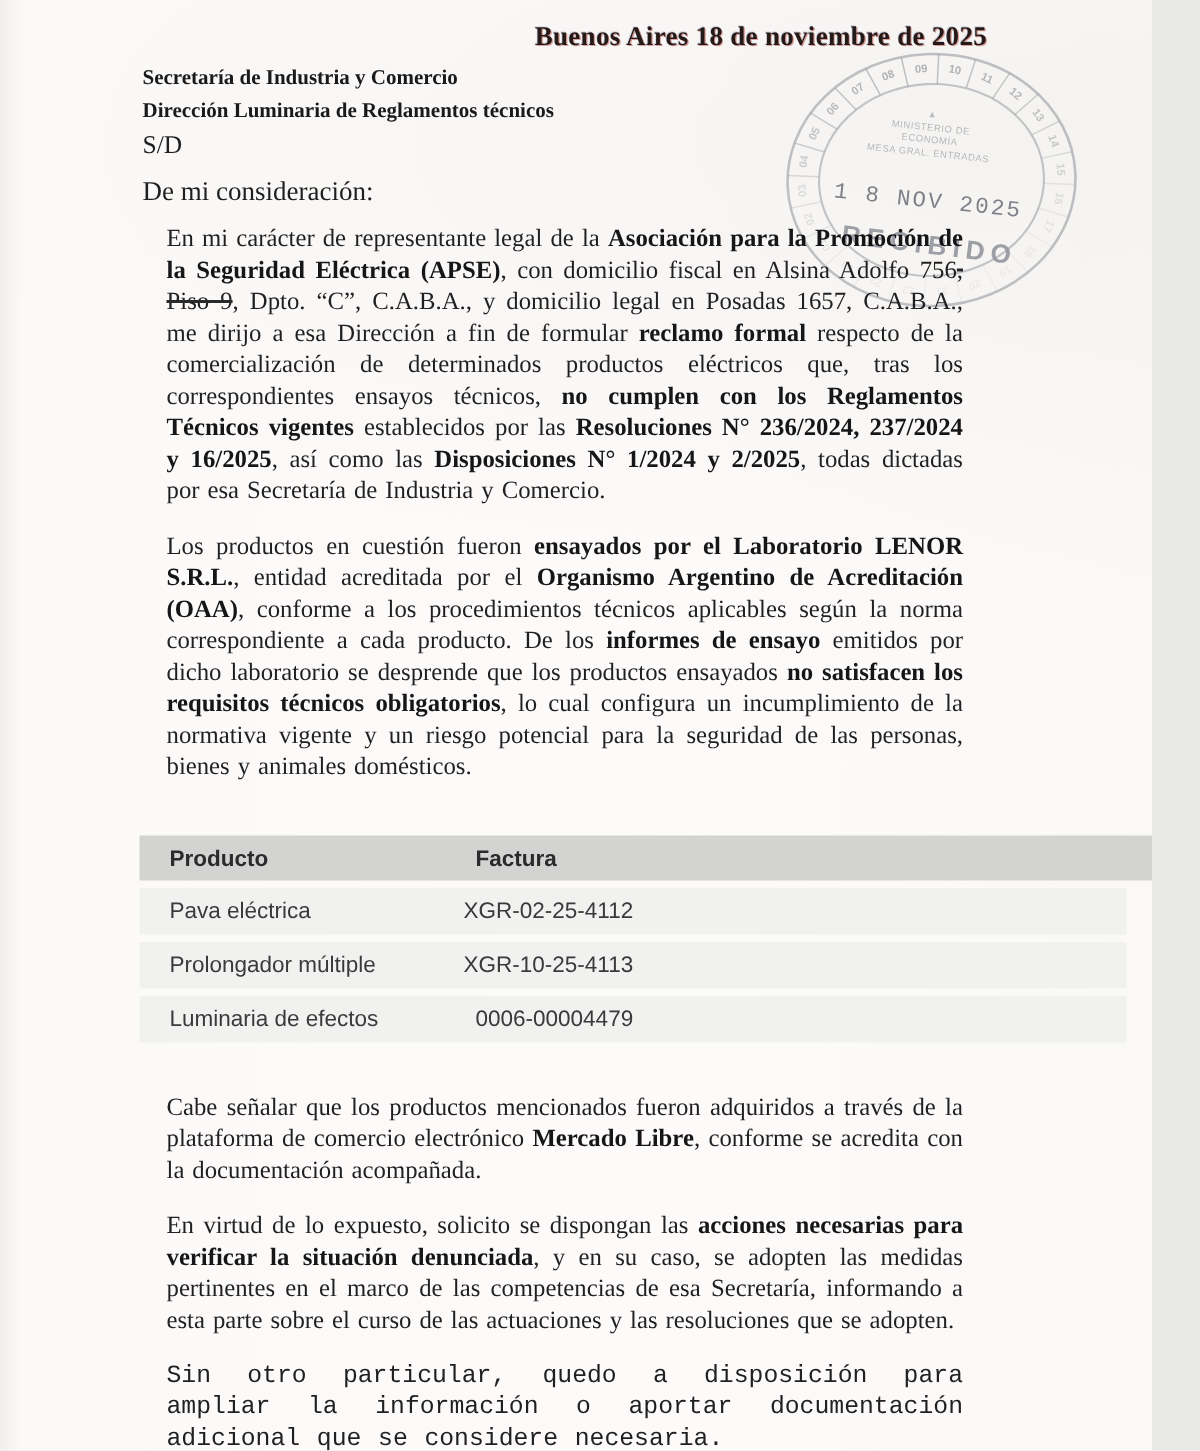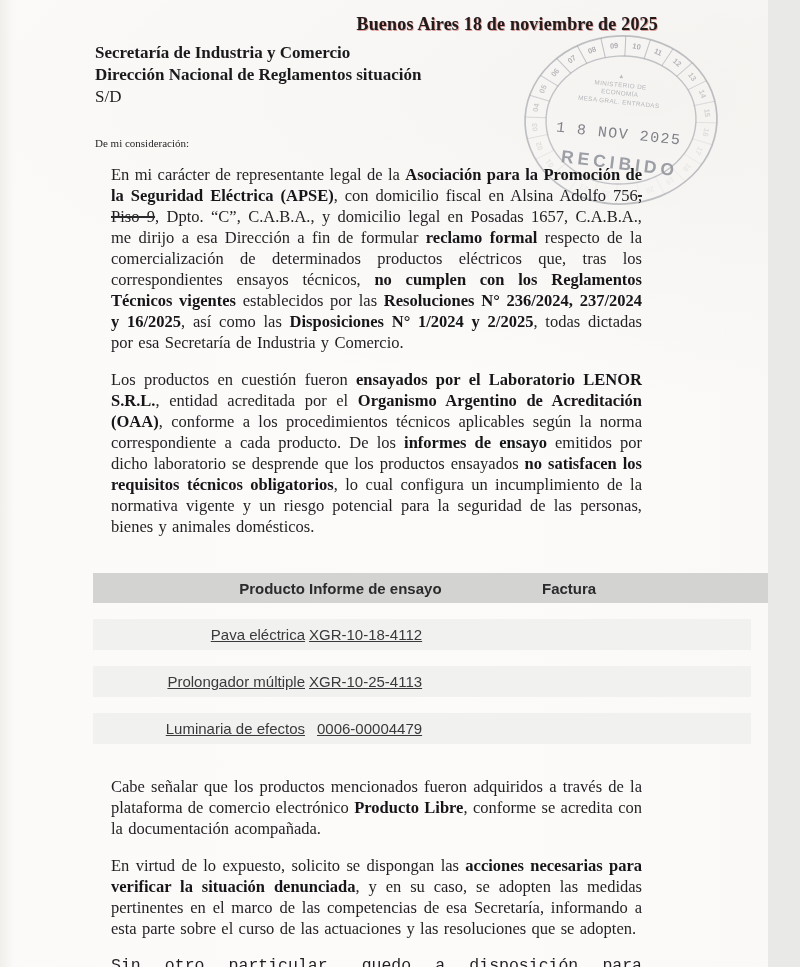--- a/index.html
+++ b/index.html
@@ -34,32 +34,32 @@
     text-align:right;
     font-weight:bold;
     font-size:18px;
     letter-spacing:0.2px;
     color:#241a18;
     text-shadow:0.8px 0.9px 0 rgba(184,38,28,0.42), -0.5px -0.5px 0 rgba(40,50,130,0.18);
   }
   .recipient{
     margin-top:7px;
     font-weight:bold;
-    font-size:17px;
+    font-size:14px;
     line-height:22px;
     color:#1a191c;
   }
   .salutation{
     font-weight:normal;
     font-size:17px;
     line-height:22px;
   }
   .greeting{
-    margin-top:24px;
-    font-size:11px;
+    margin-top:8px;
+    font-size:18px;
     line-height:22px;
   }
   .p{
     margin:16px;
     margin-top:11px;
     font-size:16.5px;
     line-height:21px;
     text-align:justify;
     word-spacing:1.2px;
     color:#201f21;
@@ -89,24 +89,23 @@
     background:var(--table-header-bg);
     font-weight:bold;
     color:#2b2b2d;
   }
   .t-row{
     display:flex;
     width:658px;
     height:31px;
     align-items:center;
     background:var(--table-row-bg);
-    margin-top:16px;
-    text-decoration:underline;
-  }
-  .c1{width:212px;padding-left:8px;text-align:right;}
+    margin-top:5px;
+  }
+  .c1{width:212px;padding-left:20px;}
   .c2{width:225px;padding-left:4px;}
   .c3{flex:1;padding-left:12px;}
 
   
   .stamp{
     position:absolute;
     left:518px; top:28px;
     width:208px; height:188px;
     opacity:0.85;
     mix-blend-mode:multiply;
@@ -148,53 +147,52 @@
 <body>
 
 <div class="page">
 
   <div class="content">
 
     <div class="date-line">Buenos Aires 18 de noviembre de 2025</div>
 
     <div class="recipient">
       <div>Secretaría de Industria y Comercio</div>
-      <div>Dirección Nacional de Reglamentos situación</div>
+      <div>Dirección Luminaria de Reglamentos técnicos</div>
     </div>
 
     <div class="salutation">S/D</div>
 
     <div class="greeting">De mi consideración:</div>
 
     <p class="p" id="para1"><span>En mi carácter de representante legal de la </span><span class="b">Asociación para la Promoción de la Seguridad Eléctrica (APSE)</span><span>, con domicilio fiscal en Alsina Adolfo 756</span><span class="s">, Piso 9</span><span>, Dpto. “C”, C.A.B.A., y domicilio legal en Posadas 1657, C.A.B.A., me dirijo a esa Dirección a fin de formular </span><span class="b">reclamo formal</span><span> respecto de la comercialización de determinados productos eléctricos que, tras los correspondientes ensayos técnicos, </span><span class="b">no cumplen con los Reglamentos Técnicos vigentes</span><span> establecidos por las </span><span class="b">Resoluciones N° 236/2024, 237/2024 y 16/2025</span><span>, así como las </span><span class="b">Disposiciones N° 1/2024 y 2/2025</span><span>, todas dictadas por esa Secretaría de Industria y Comercio.</span></p>
     <p class="p" id="para2"><span>Los productos en cuestión fueron </span><span class="b">ensayados por el Laboratorio LENOR S.R.L.</span><span>, entidad acreditada por el </span><span class="b">Organismo Argentino de Acreditación (OAA)</span><span>, conforme a los procedimientos técnicos aplicables según la norma correspondiente a cada producto. De los </span><span class="b">informes de ensayo</span><span> emitidos por dicho laboratorio se desprende que los productos ensayados </span><span class="b">no satisfacen los requisitos técnicos obligatorios</span><span>, lo cual configura un incumplimiento de la normativa vigente y un riesgo potencial para la seguridad de las personas, bienes y animales domésticos.</span></p>
 
     <div class="doc-table">
       <div class="t-head">
         <div class="c1">Producto</div>
-        <div class="c2">Informe de ensayo</div>
         <div class="c3">Factura</div>
       </div>
       <div id="table-body">
           <div class="t-row">
             <div class="c1">Pava eléctrica</div>
-            <div class="c2">XGR-10-18-4112</div>
+            <div class="c2">XGR-02-25-4112</div>
           </div>
           <div class="t-row">
             <div class="c1">Prolongador múltiple</div>
             <div class="c2">XGR-10-25-4113</div>
           </div>
           <div class="t-row">
             <div class="c1">Luminaria de efectos</div>
             <div class="c3">0006-00004479</div>
           </div>
         </div>
     </div>
 
-    <p class="p" id="para4"><span>Cabe señalar que los productos mencionados fueron adquiridos a través de la plataforma de comercio electrónico </span><span class="b">Producto Libre</span><span>, conforme se acredita con la documentación acompañada.</span></p>
+    <p class="p" id="para4"><span>Cabe señalar que los productos mencionados fueron adquiridos a través de la plataforma de comercio electrónico </span><span class="b">Mercado Libre</span><span>, conforme se acredita con la documentación acompañada.</span></p>
     <p class="p" id="para5"><span>En virtud de lo expuesto, solicito se dispongan las </span><span class="b">acciones necesarias para verificar la situación denunciada</span><span>, y en su caso, se adopten las medidas pertinentes en el marco de las competencias de esa Secretaría, informando a esta parte sobre el curso de las actuaciones y las resoluciones que se adopten.</span></p>
     <p class="p" id="para6"><span>Sin otro particular, quedo a disposición para ampliar la información o aportar documentación adicional que se considere necesaria.</span></p>
 
   </div>
 
   <svg class="stamp" viewBox="0 0 208 188" xmlns="http://www.w3.org/2000/svg" aria-hidden="true">
     <g transform="rotate(-3 103 92)">
       <ellipse cx="103" cy="92" rx="96" ry="84" fill="none" stroke="#9599a3" stroke-width="1.7" opacity="0.65"></ellipse>
       <ellipse cx="103" cy="92" rx="75" ry="64" fill="none" stroke="#9599a3" stroke-width="1.4" opacity="0.6"></ellipse>
       <g id="stamp-ring">

